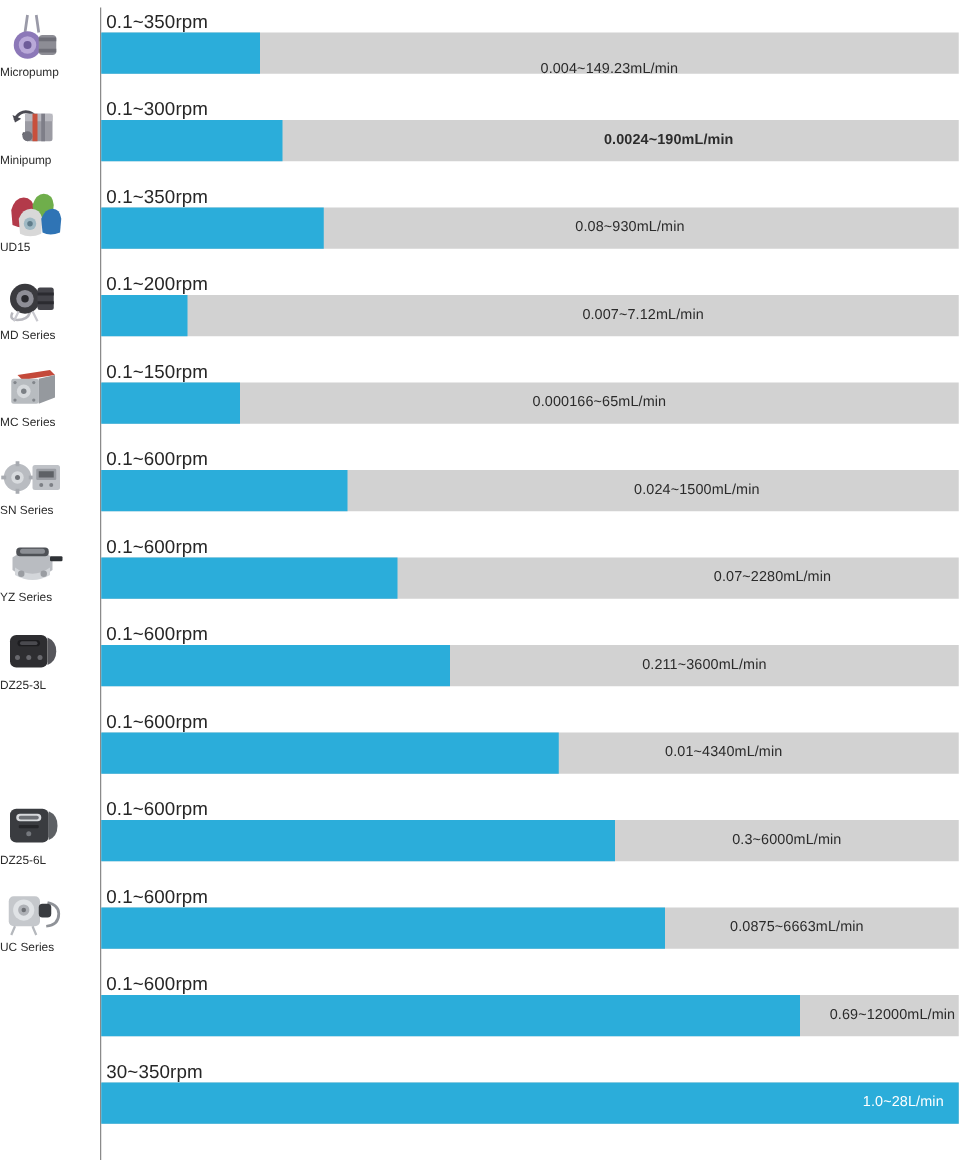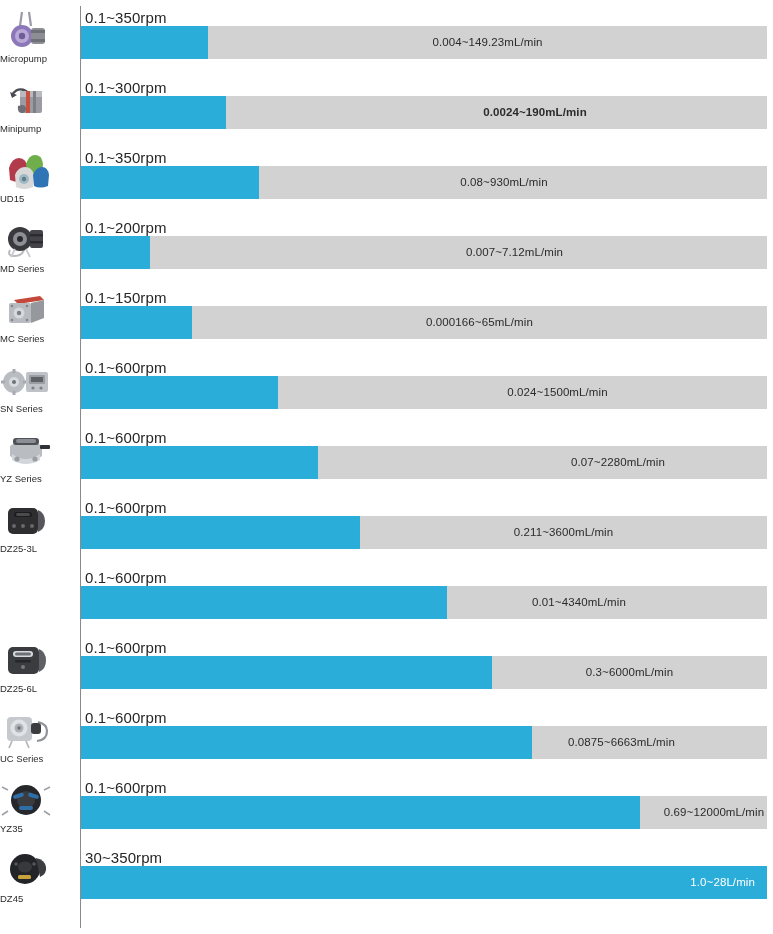--- a/index.html
+++ b/index.html
@@ -108,21 +108,21 @@
         <rect x="31" y="22" width="14" height="3" fill="#6f6f78"></rect>
         <rect x="31" y="31" width="14" height="3" fill="#6f6f78"></rect>
       </svg>
           </span>
       <span class="cat-label">Micropump</span>
     </div>
     <div class="rpm">0.1~350rpm</div>
     <div class="track" style="width:686px;">
       <div class="bar" style="width:127px;"></div>
     </div>
-    <div class="flow " style="left:208px;width:559px;">0.004~149.23mL/min</div>
+    <div class="flow " style="left:208px;width:559px;margin-top:13px;">0.004~149.23mL/min</div>
   </div>
       <div class="row" style="top: 76px;">
     <div class="cat">
       <span class="icon">
       <svg viewBox="0 0 52 44">
         <path d="M12 18 a9 9 0 1 1 6 11" stroke="#4a4a52" stroke-width="2.4" fill="none"></path>
         <path d="M10 14 L12 20 L17 17 Z" fill="#4a4a52"></path>
         <rect x="20" y="13" width="22" height="22" rx="2" fill="#9b9ba3"></rect>
         <rect x="20" y="13" width="22" height="6" fill="#b9b9c0"></rect>
         <rect x="26" y="13" width="4" height="22" fill="#c8503c"></rect>
@@ -312,56 +312,30 @@
         <rect x="31" y="15" width="10" height="11" rx="3" fill="#3a3c40"></rect>
         <path d="M12 33 l-3 7 M26 33 l3 7" stroke="#b5b8bd" stroke-width="1.8" fill="none"></path>
       </svg>
           </span>
       <span class="cat-label">UC Series</span>
     </div>
     <div class="rpm">0.1~600rpm</div>
     <div class="track" style="width:686px;">
       <div class="bar" style="width:451px;"></div>
     </div>
-    <div class="flow " style="left:504px;width:235px;">0.0875~6663mL/min</div>
+    <div class="flow " style="left:520px;width:235px;">0.0875~6663mL/min</div>
   </div>
       <div class="row" style="top: 776px;">
-    <div class="cat">
-      <span class="icon">
-      <svg viewBox="0 0 52 44">
-        <circle cx="26" cy="22" r="15" fill="#26272a"></circle>
-        <circle cx="26" cy="22" r="9" fill="#3a3c40"></circle>
-        <rect x="13" y="16" width="11" height="4" rx="2" fill="#2f6fa8" transform="rotate(-18 18 18)"></rect>
-        <rect x="28" y="16" width="11" height="4" rx="2" fill="#2f6fa8" transform="rotate(18 34 18)"></rect>
-        <rect x="19" y="28" width="14" height="4" rx="2" fill="#2f6fa8"></rect>
-        <path d="M8 12 l-6 -3 M44 12 l6 -3 M8 33 l-6 4 M44 33 l6 4" stroke="#9ea1a6" stroke-width="1.6" fill="none"></path>
-      </svg>
-          </span>
-      <span class="cat-label">YZ35</span>
-    </div>
     <div class="rpm">0.1~600rpm</div>
     <div class="track" style="width:686px;">
       <div class="bar" style="width:559px;"></div>
     </div>
     <div class="flow " style="left:640px;width:148px;">0.69~12000mL/min</div>
   </div>
       <div class="row" style="top: 846px;">
-    <div class="cat">
-      <span class="icon">
-      <svg viewBox="0 0 52 44">
-        <circle cx="25" cy="21" r="15" fill="#232427"></circle>
-        <path d="M36 10 q9 2 10 9 q1 7 -6 10" fill="#3b3d41"></path>
-        <ellipse cx="25" cy="19" rx="7" ry="5.5" fill="#37393d"></ellipse>
-        <rect x="18" y="27" width="13" height="4" rx="1.5" fill="#c8a23a"></rect>
-        <circle cx="16" cy="16" r="1.8" fill="#53555a"></circle>
-        <circle cx="34" cy="16" r="1.8" fill="#53555a"></circle>
-      </svg>
-          </span>
-      <span class="cat-label">DZ45</span>
-    </div>
     <div class="rpm">30~350rpm</div>
     <div class="track" style="width:686px;">
       <div class="bar" style="width:686px;"></div>
     </div>
     <div class="flow inside" style="left:81px;width:686px;text-align:right;padding-right:12px;box-sizing:border-box;">1.0~28L/min</div>
   </div>
     </div>
 </div>
 
 </body></html>

